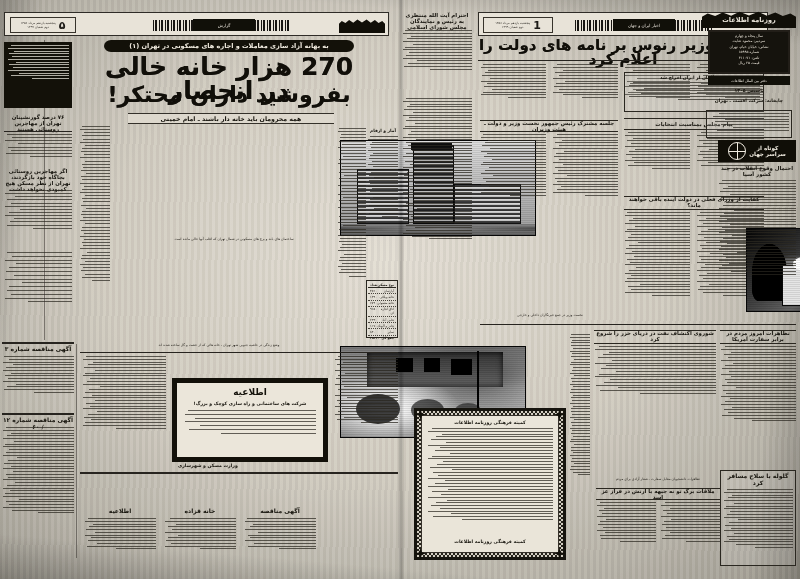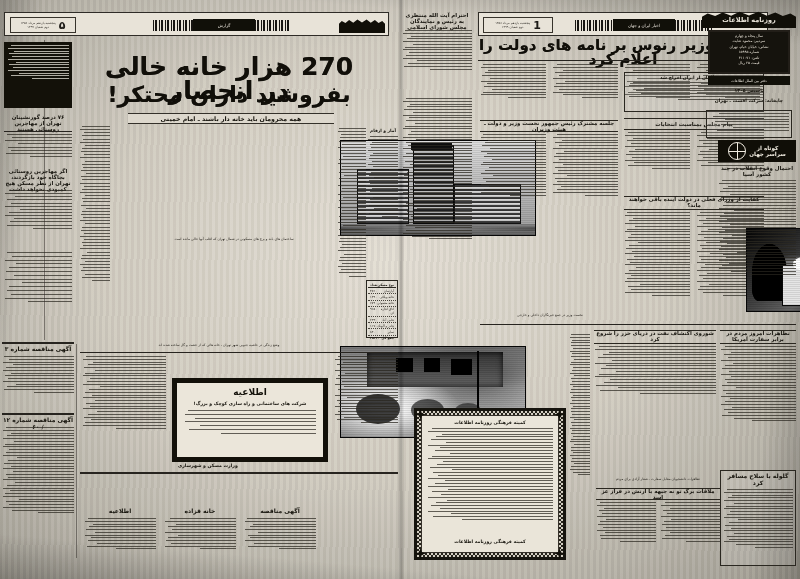--- a/index.html
+++ b/index.html
@@ -204,20 +204,23 @@
 دوم شعبان ۱۳۹۹</span>
       </div>
       <div class="blk barcode" style="left:148px;top:7px;width:40px;"></div>
       <div class="blk blackstrip" style="left:188px;top:6px;width:62px;height:12px;">
         <span>گزارش</span>
       </div>
       <div class="blk barcode" style="left:250px;top:7px;width:34px;"></div>
       <div class="blk logo-orn" style="left:334px;top:5px;width:46px;height:15px;"></div>
     </div>
 
+    <div class="blk kicker" style="left:104px;top:40px;width:250px;height:12px;">
+      <span>به بهانه آزاد سازی معاملات و اجاره های مسکونی در تهران (۱)</span>
+    </div>
 
     <div class="blk headline h-main" style="left:96px;top:55px;width:266px;height:30px;">270 هزار خانه خالی در انحصار</div>
     <div class="blk headline h-main2" style="left:100px;top:84px;width:258px;height:28px;">بفروشید داران محتکر!</div>
 
     <div class="blk subhead" style="left:128px;top:113px;width:206px;height:11px;">
       <span>همه محرومان باید خانه دار باشند ـ امام خمینی</span>
     </div>
 
     <div class="blk rule vr" style="left:44px;top:40px;height:300px;opacity:.5;"></div>
 

